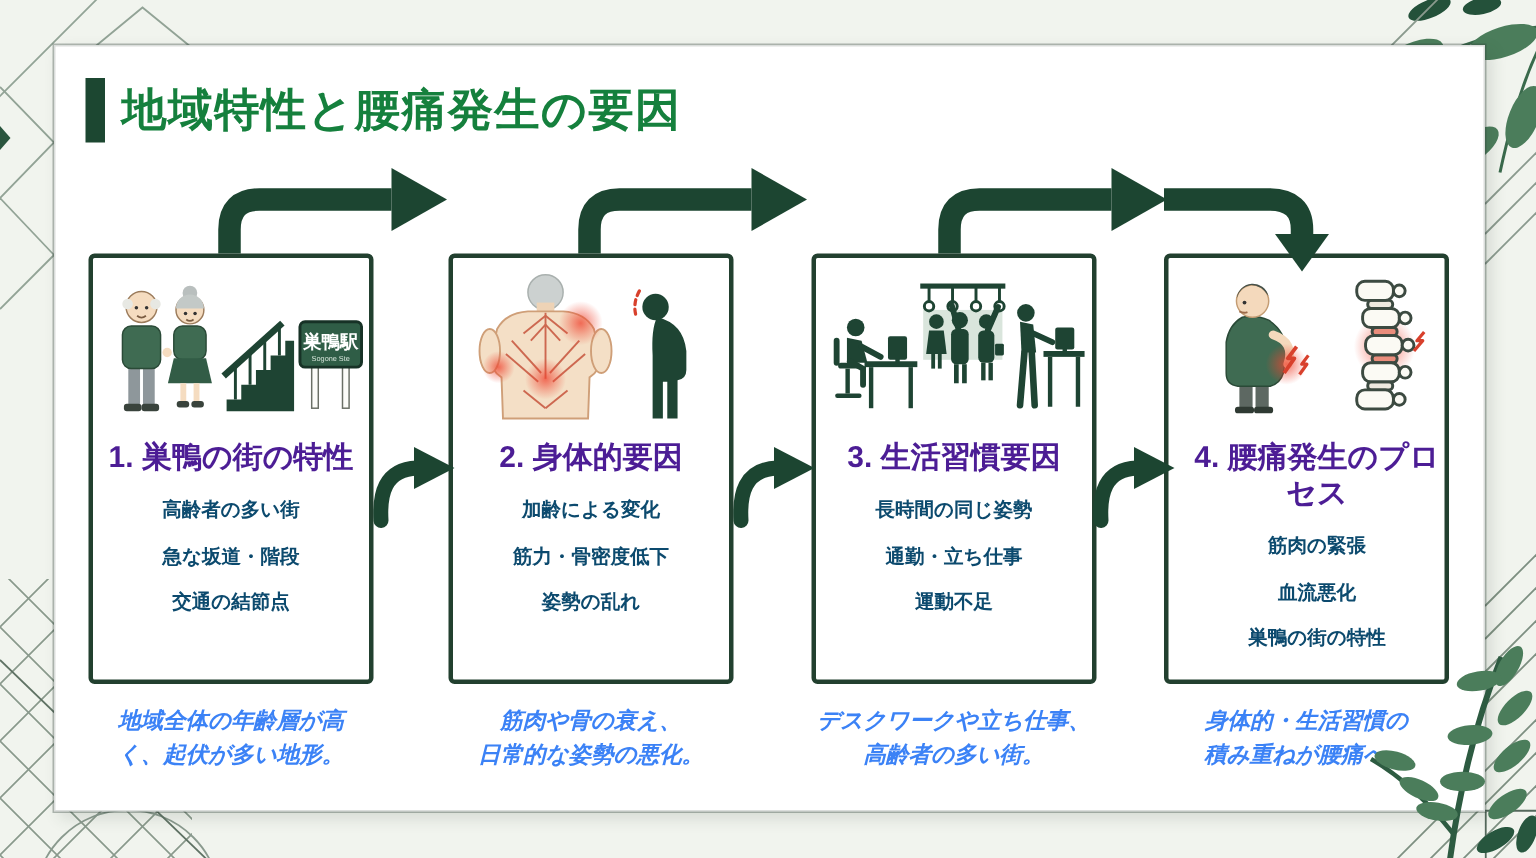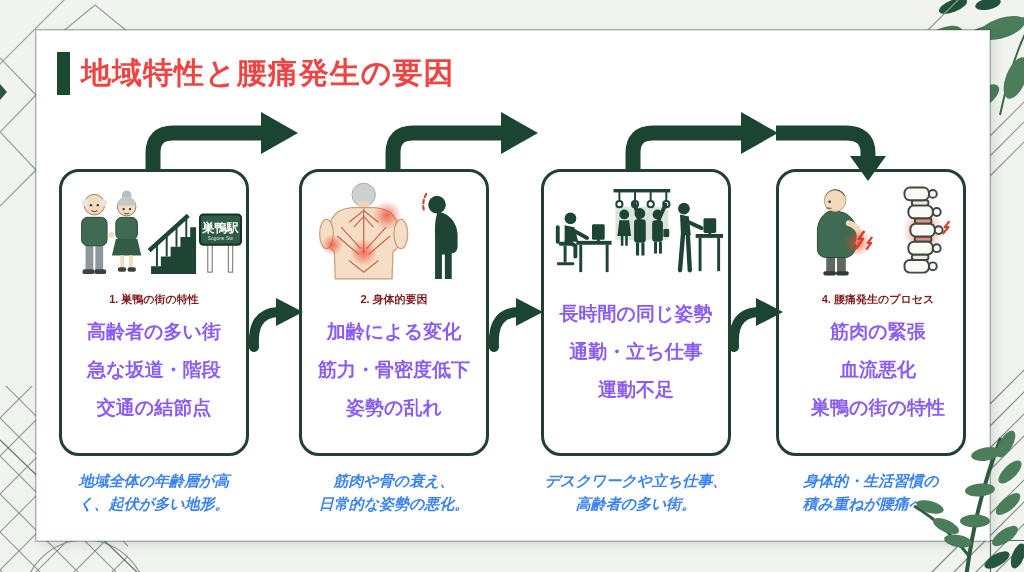--- a/index.html
+++ b/index.html
@@ -5,27 +5,27 @@
   html,body{margin:0;padding:0;background:#e8ece6;}
   .stage{position:relative;width:1024px;height:572px;overflow:hidden;background:#f1f4ee;
          font-family:"Liberation Sans","DejaVu Sans",sans-serif;}
   svg.bg,svg.arrows,svg.fg{position:absolute;left:0;top:0;pointer-events:none;}
   svg.bg{z-index:0;}
   .panel{position:absolute;left:36px;top:30px;width:954px;height:511px;background:#ffffff;
          border:1px solid #42524730;box-shadow:0 0 0 1px rgba(50,66,56,.35),4px 4px 10px rgba(45,70,55,.15);
          box-sizing:border-box;z-index:1;}
   .title-row{position:absolute;left:20px;top:21px;display:flex;align-items:center;gap:11px;}
   .title-bar{width:13px;height:43px;background:#1c4731;}
-  h1.title{margin:0;font-size:30px;font-weight:800;color:#ef4444;letter-spacing:1px;white-space:nowrap;}
+  h1.title{margin:0;font-size:30px;font-weight:800;color:#15803d;letter-spacing:1px;white-space:nowrap;}
   .card{position:absolute;top:138px;width:190px;height:287px;background:#fff;border:3px solid #22402f;
-        border-radius:20px;box-sizing:border-box;text-align:center;z-index:2;}
+        border-radius:4px;box-sizing:border-box;text-align:center;z-index:2;}
   .card .illus{height:108px;margin-top:8px;}
   .card .illus svg{width:178px;height:108px;}
-  .card h2{margin:5px 0 0;font-size:11px;font-weight:700;color:#7f1d1d;line-height:1.2;}
-  .card p.line{margin:15px 0 0;font-size:19px;font-weight:700;color:#8b5cf6;line-height:1.2;}
+  .card h2{margin:5px 0 0;font-size:20px;font-weight:700;color:#4c1d95;line-height:1.2;}
+  .card p.line{margin:15px 0 0;font-size:13px;font-weight:700;color:#0c4a6e;line-height:1.2;}
   .card1{left:22px;} .card2{left:262px;} .card3{left:504px;} .card4{left:739px;padding-left:14px;}
   p.caption{position:absolute;top:439px;width:240px;margin:0;text-align:center;font-size:15px;
             font-weight:700;color:#3b82f6;line-height:1.5;z-index:2;font-style:italic;}
   .cap1{left:-3px;} .cap2{left:237px;} .cap3{left:479px;} .cap4{left:714px;}
   svg.arrows{z-index:5;} svg.fg{z-index:6;}
 </style>
 </head>
 <body>
 
 <div class="stage">
@@ -239,20 +239,21 @@
             <path d="M139,56 L136,92" stroke="#1e4433" stroke-width="4.5" stroke-linecap="round" fill="none"></path>
             <path d="M144,56 L146,92" stroke="#1e4433" stroke-width="4.5" stroke-linecap="round" fill="none"></path>
             <rect x="152" y="55" width="28" height="4"></rect>
             <rect x="155" y="59" width="3" height="34"></rect>
             <rect x="174" y="59" width="3" height="34"></rect>
             <rect x="160" y="39" width="13" height="15" rx="1.5"></rect>
             <rect x="165" y="53.5" width="3" height="2"></rect>
           </g>
         </svg>
       </div>
+      <h2>3. 生活習慣要因</h2>
       <p class="line">長時間の同じ姿勢</p>
       <p class="line">通勤・立ち仕事</p>
       <p class="line">運動不足</p>
     </section>
 
     <section class="card card4">
       <div class="illus">
         <svg viewBox="0 0 182 110">
           <g>
             <rect x="34" y="78" width="9" height="17" fill="#5d6862"></rect>

